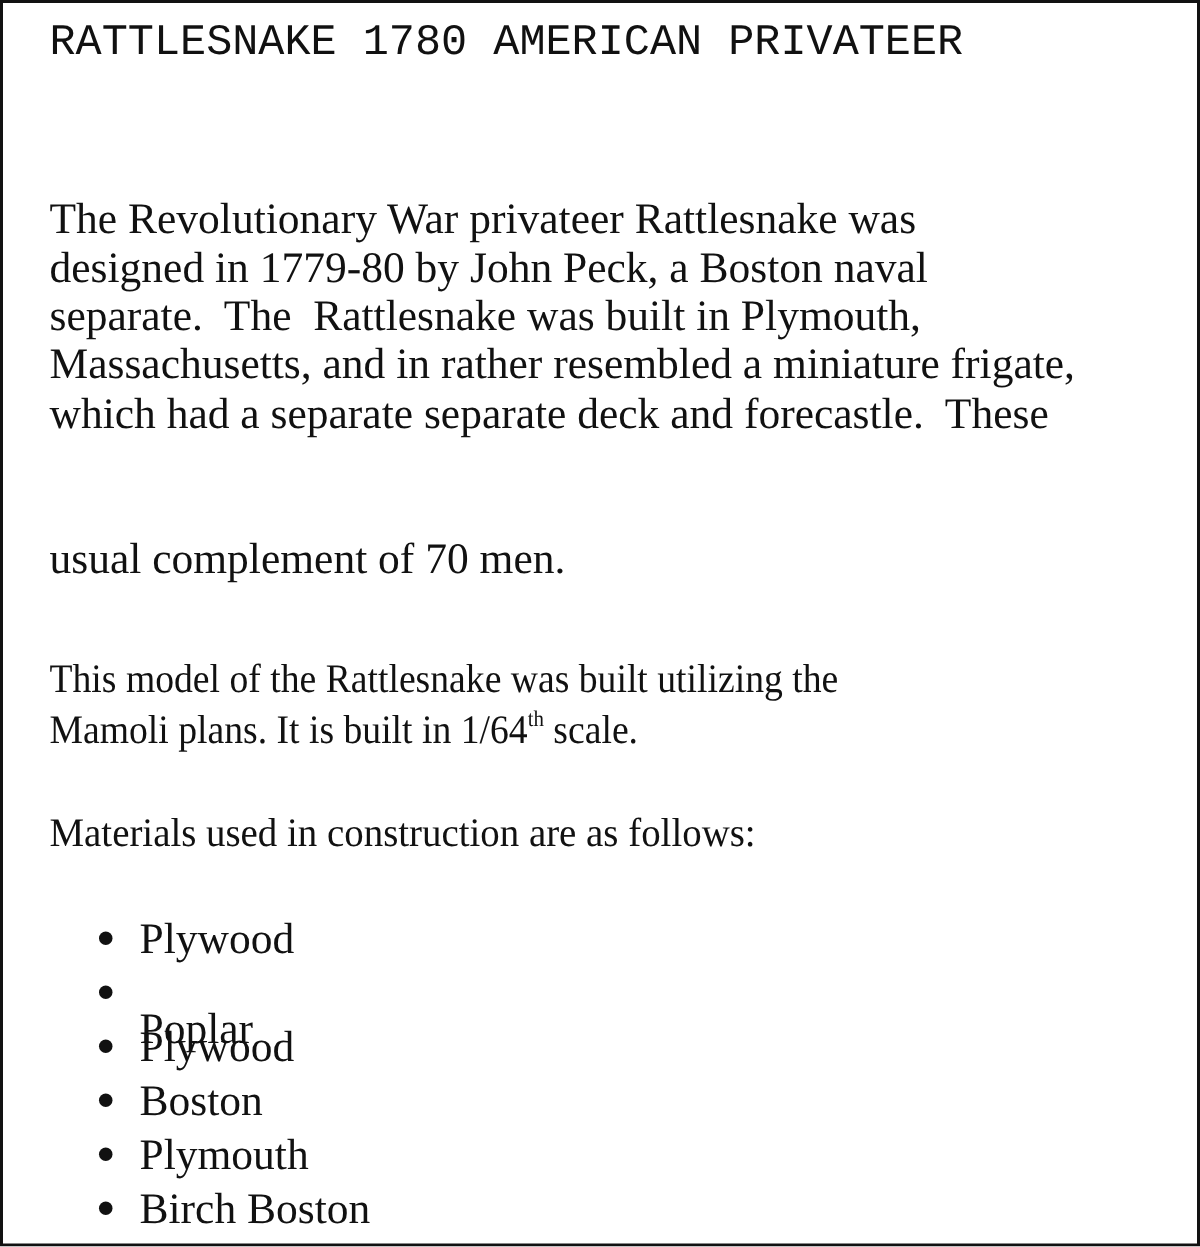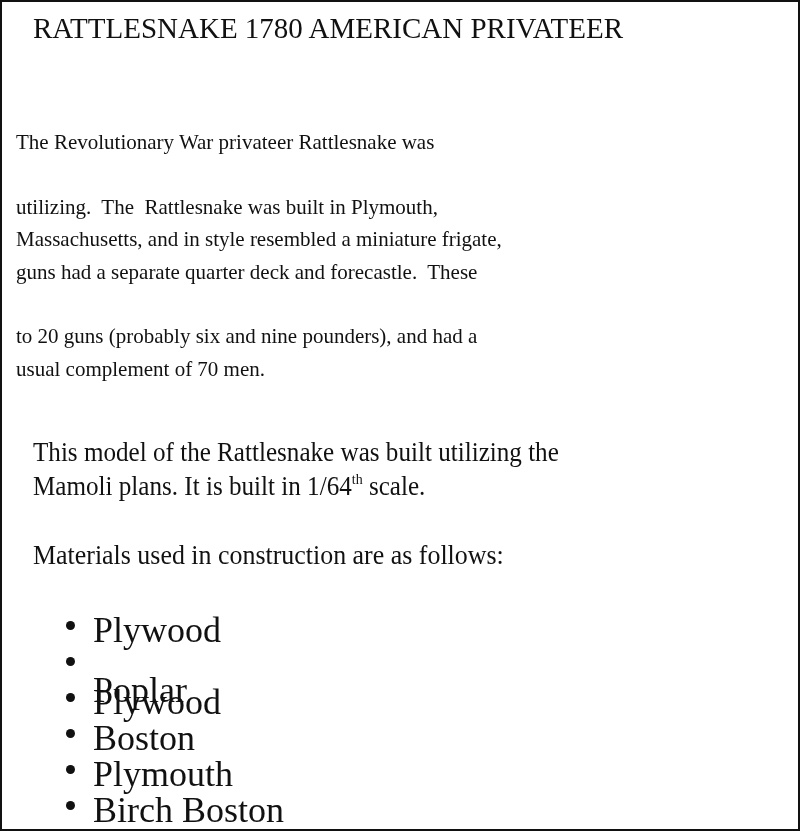--- a/index.html
+++ b/index.html
@@ -10,42 +10,42 @@
       border: 2px solid #111111;
       background: #ffffff;
     }
     .txt {
       position: absolute;
       font-family: "Liberation Serif", serif;
       color: #111111;
       white-space: pre;
       line-height: 1;
     }
-    .title { font-size: 29px; left: 31px; top: 12px; }
-    .p1 { font-size: 21px; left: 14px; }
+    .title { font-size: 29px; left: 31px; top: 12px; font-family: Liberation Mono, monospace; }
+    .p1 { font-size: 29px; left: 31px; }
     .p2 { font-size: 27px; left: 31px; transform-origin: left center; transform: scaleX(0.93); }
     .p3 { font-size: 27px; left: 31px; transform-origin: left center; transform: scaleX(0.96); }
     sup { font-size: 15px; vertical-align: 0; position: relative; top: -11px; }
     .bullet {
       position: absolute; left: 64px; width: 9px; height: 9px; border-radius: 50%;
       background: #111111;
     }
-    .item { font-size: 36px; left: 91px; }
+    .item { font-size: 29px; left: 91px; }
   </style>
 </head>
 <body>
 
 <div class="page">
   <div class="txt title">RATTLESNAKE 1780 AMERICAN PRIVATEER</div>
 
   <div class="txt p1" style="top:130px">The Revolutionary War privateer Rattlesnake was</div>
-  <div class="txt p1" style="top:195px">utilizing.  The  Rattlesnake was built in Plymouth,</div>
-  <div class="txt p1" style="top:227px">Massachusetts, and in style resembled a miniature frigate,</div>
-  <div class="txt p1" style="top:260px">guns had a separate quarter deck and forecastle.  These</div>
-  <div class="txt p1" style="top:324px">to 20 guns (probably six and nine pounders), and had a</div>
+  <div class="txt p1" style="top:163px">designed in 1779-80 by John Peck, a Boston naval</div>
+  <div class="txt p1" style="top:195px">separate.  The  Rattlesnake was built in Plymouth,</div>
+  <div class="txt p1" style="top:227px">Massachusetts, and in rather resembled a miniature frigate,</div>
+  <div class="txt p1" style="top:260px">which had a separate separate deck and forecastle.  These</div>
   <div class="txt p1" style="top:357px">usual complement of 70 men.</div>
 
   <div class="txt p2" style="top:437px">This model of the Rattlesnake was built utilizing the</div>
   <div class="txt p2" style="top:471px"><span>Mamoli plans. It is built in 1/64</span><sup>th</sup><span> scale.</span></div>
 
   <div class="txt p3" style="top:540px">Materials used in construction are as follows:</div>
 
   <div>
     <span class="bullet" style="top:619px"></span>
     <div class="txt item" style="top:610px">Plywood</div>

